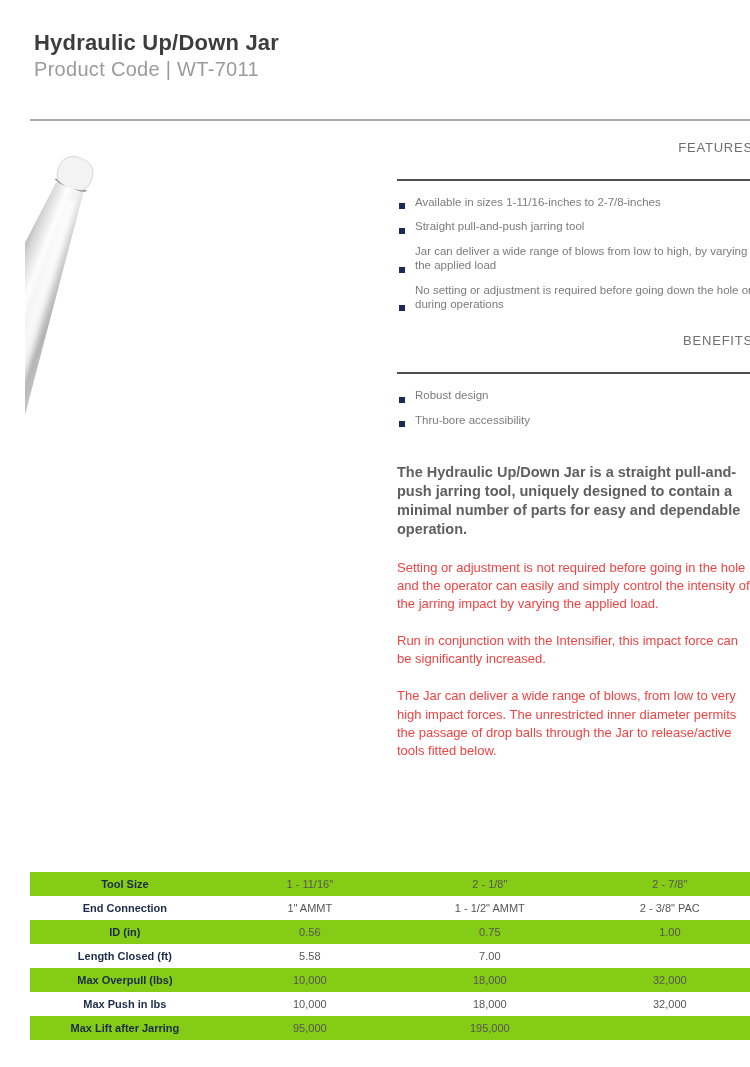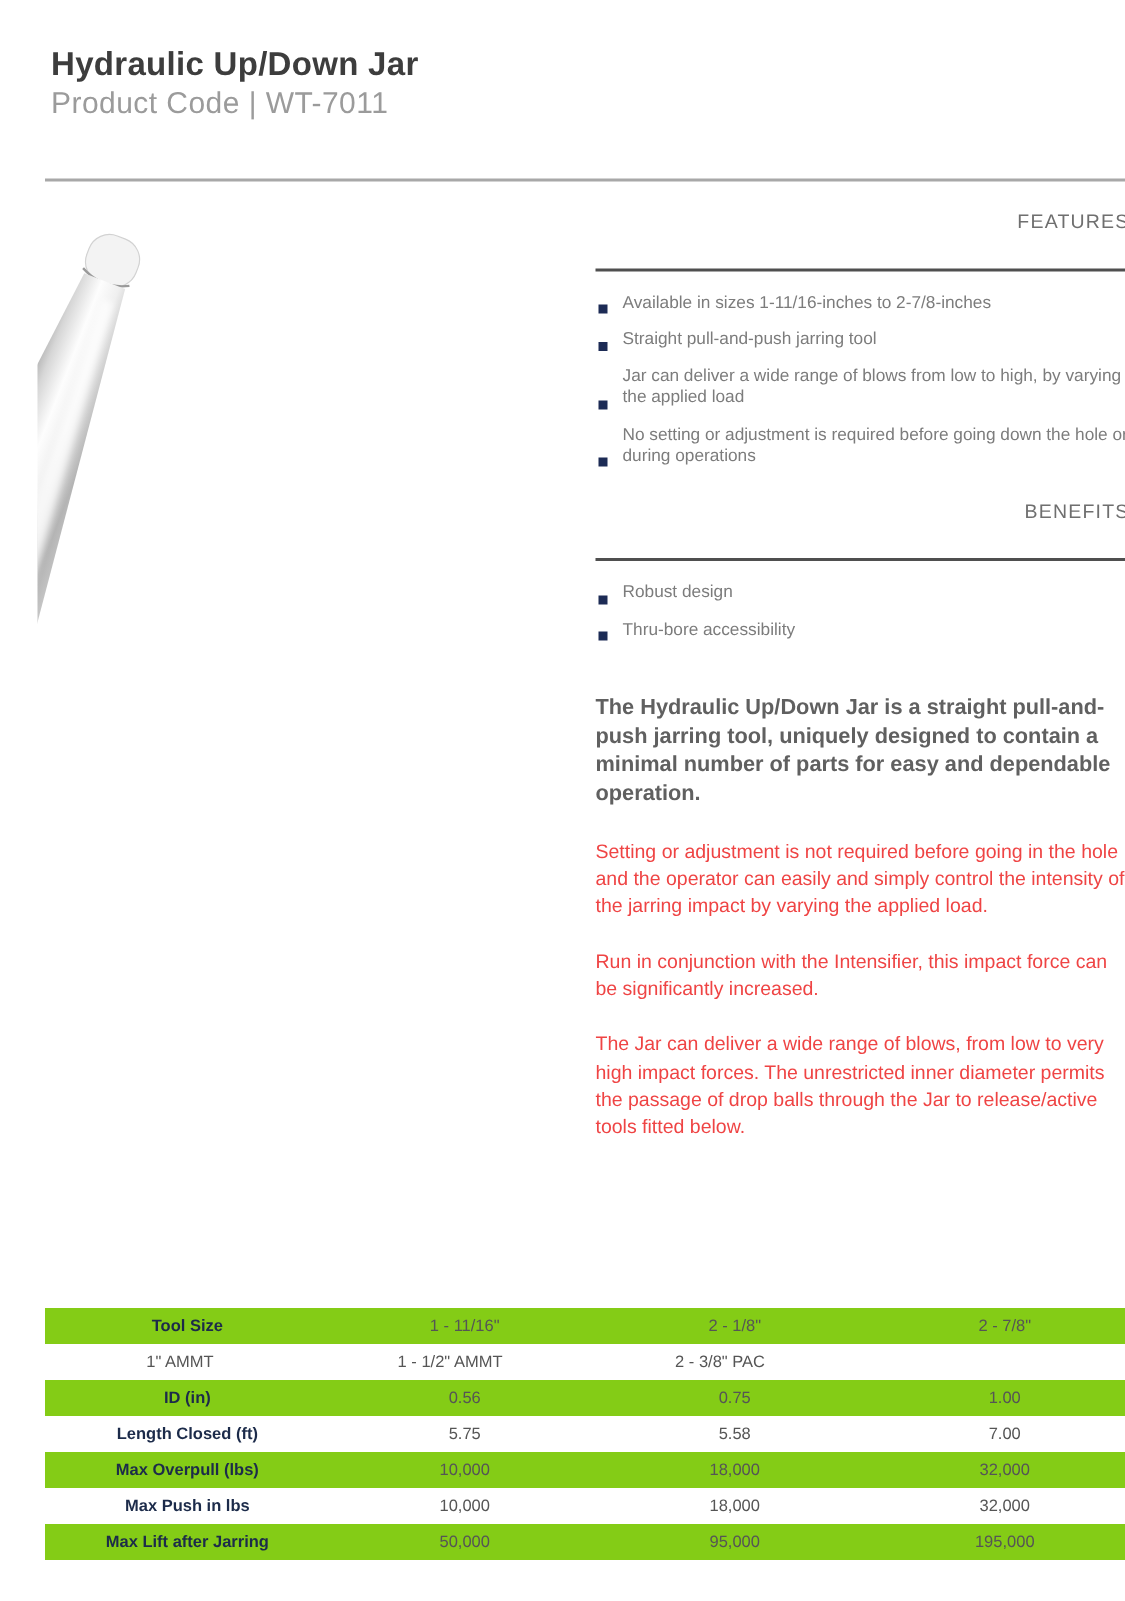--- a/index.html
+++ b/index.html
@@ -194,49 +194,48 @@
   </div>
 
   <div class="spec-table">
     <div class="spec-row alt">
       <div class="cell label">Tool Size</div>
       <div class="cell val">1 - 11/16"</div>
       <div class="cell val">2 - 1/8"</div>
       <div class="cell val">2 - 7/8"</div>
     </div>
     <div class="spec-row">
+      <div class="cell label">End Connection</div>
       <div class="cell val">1" AMMT</div>
       <div class="cell val">1 - 1/2" AMMT</div>
       <div class="cell val">2 - 3/8" PAC</div>
     </div>
     <div class="spec-row alt">
       <div class="cell label">ID (in)</div>
       <div class="cell val">0.56</div>
       <div class="cell val">0.75</div>
       <div class="cell val">1.00</div>
     </div>
     <div class="spec-row">
       <div class="cell label">Length Closed (ft)</div>
-      <div class="cell val">5.75</div>
       <div class="cell val">5.58</div>
       <div class="cell val">7.00</div>
     </div>
     <div class="spec-row alt">
       <div class="cell label">Max Overpull (lbs)</div>
       <div class="cell val">10,000</div>
       <div class="cell val">18,000</div>
       <div class="cell val">32,000</div>
     </div>
     <div class="spec-row">
       <div class="cell label">Max Push in lbs</div>
       <div class="cell val">10,000</div>
       <div class="cell val">18,000</div>
       <div class="cell val">32,000</div>
     </div>
     <div class="spec-row alt">
       <div class="cell label">Max Lift after Jarring</div>
-      <div class="cell val">50,000</div>
       <div class="cell val">95,000</div>
       <div class="cell val">195,000</div>
     </div>
   </div>
 
 </div>
 
 </body></html>

